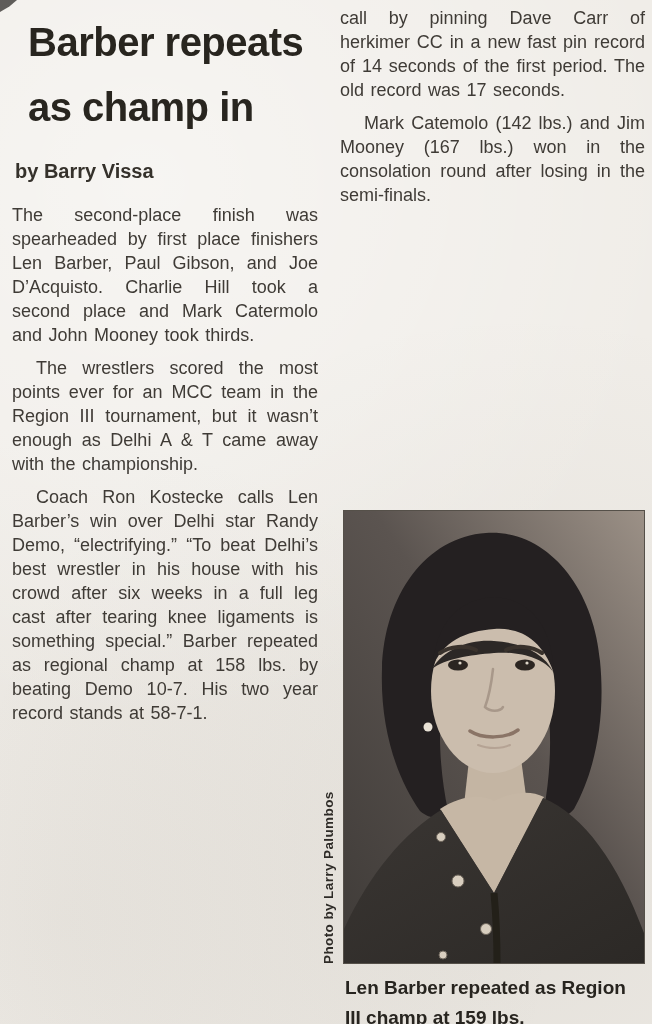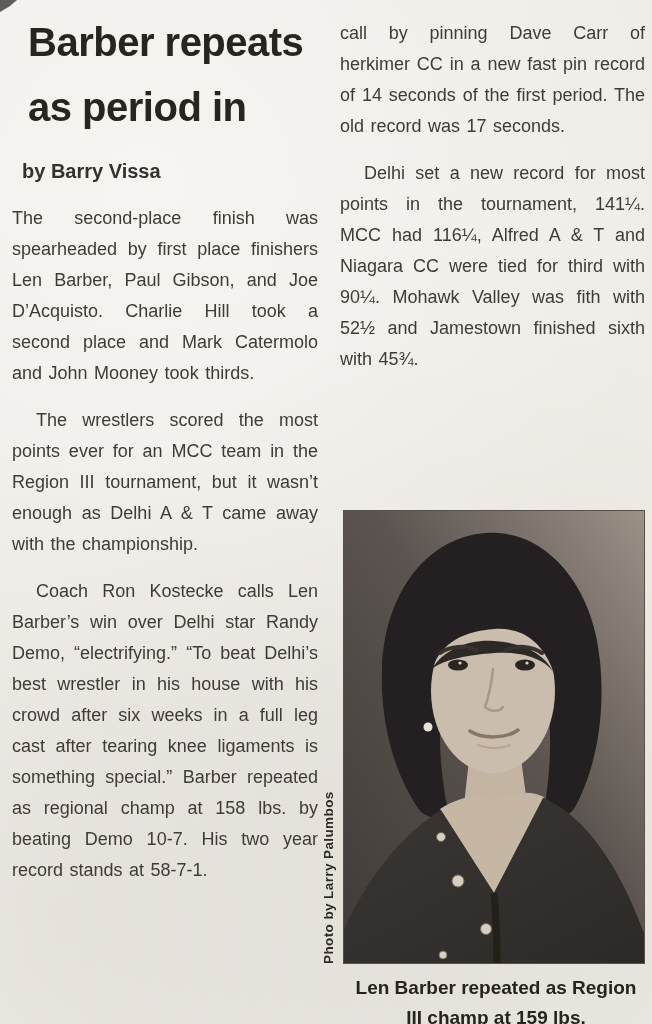--- a/index.html
+++ b/index.html
@@ -27,27 +27,27 @@
   .col-right { position:absolute; left:340px; top:2px;  width:305px; }
 
   h1.headline {
     margin:0 0 20px 16px;
     font-size:40px; line-height:65px; font-weight:bold;
     letter-spacing:-0.5px; color:#28251f;
   }
   h1.headline span { display:block; }
 
   .byline {
-    margin:0 0 20px 10px;
+    margin:0 0 20px 3px;
     font-size:20px; font-weight:bold; color:#35312b;
   }
 
   p.body {
-    margin:16px 0 9px 0;
-    font-size:18px; line-height:31px;
+    margin:4px 0 9px 0;
+    font-size:18px; line-height:24px;
     text-align:justify; word-spacing:1.5px;
   }
   p.ind { text-indent:24px; }
 
   .photo-frame {
     position:absolute; left:344px; top:511px;
     width:300px; height:452px;
     outline:1px solid #555049;
     background:#4a4542;
   }
@@ -57,44 +57,44 @@
     position:absolute; left:321px; top:760px; height:204px;
     writing-mode:vertical-rl; transform:rotate(180deg);
     font-size:13.5px; font-weight:bold; color:#2e2b27;
     letter-spacing:0.4px; white-space:nowrap;
   }
 
   .caption {
     position:absolute; left:345px; top:973px; width:302px;
     font-size:19px; line-height:30px; font-weight:bold; color:#27241f;
   }
-  .caption span { display:block;text-align:center; }
+  .caption span { display:block; }
 </style>
 </head>
 <body>
 
 <div class="page">
 
   <div class="corner-mark"></div>
 
   <div class="col-left">
     <h1 class="headline">
       <span>Barber repeats</span>
-      <span>as period in</span>
+      <span>as champ in</span>
     </h1>
     <div class="byline">by Barry Vissa</div>
 
     <p class="body">The second-place finish was spearheaded by first place finishers Len Barber, Paul Gibson, and Joe D’Acquisto. Charlie Hill took a second place and Mark Catermolo and John Mooney took thirds.</p>
     <p class="body ind">The wrestlers scored the most points ever for an MCC team in the Region III tournament, but it wasn’t enough as Delhi A &amp; T came away with the championship.</p>
     <p class="body ind">Coach Ron Kostecke calls Len Barber’s win over Delhi star Randy Demo, “electrifying.” “To beat Delhi’s best wrestler in his house with his crowd after six weeks in a full leg cast after tearing knee ligaments is something special.” Barber repeated as regional champ at 158 lbs. by beating Demo 10-7. His two year record stands at 58-7-1.</p>
   </div>
 
   <div class="col-right">
     <p class="body">call by pinning Dave Carr of herkimer CC in a new fast pin record of 14 seconds of the first period. The old record was 17 seconds.</p>
-    <p class="body ind">Delhi set a new record for most points in the tournament, 141¼. MCC had 116¼, Alfred A &amp; T and Niagara CC were tied for third with 90¼. Mohawk Valley was fith with 52½ and Jamestown finished sixth with 45¾.</p>
+    <p class="body ind">Mark Catemolo (142 lbs.) and Jim Mooney (167 lbs.) won in the consolation round after losing in the semi-finals.</p>
   </div>
 
   <div class="photo-frame">
     <svg width="300" height="452" viewBox="0 0 300 452">
       <defs>
         <linearGradient id="bgGrad" x1="0" y1="1" x2="1" y2="0">
           <stop offset="0" stop-color="#3f3b38"></stop>
           <stop offset="0.55" stop-color="#5b5450"></stop>
           <stop offset="1" stop-color="#9c9187"></stop>
         </linearGradient>

